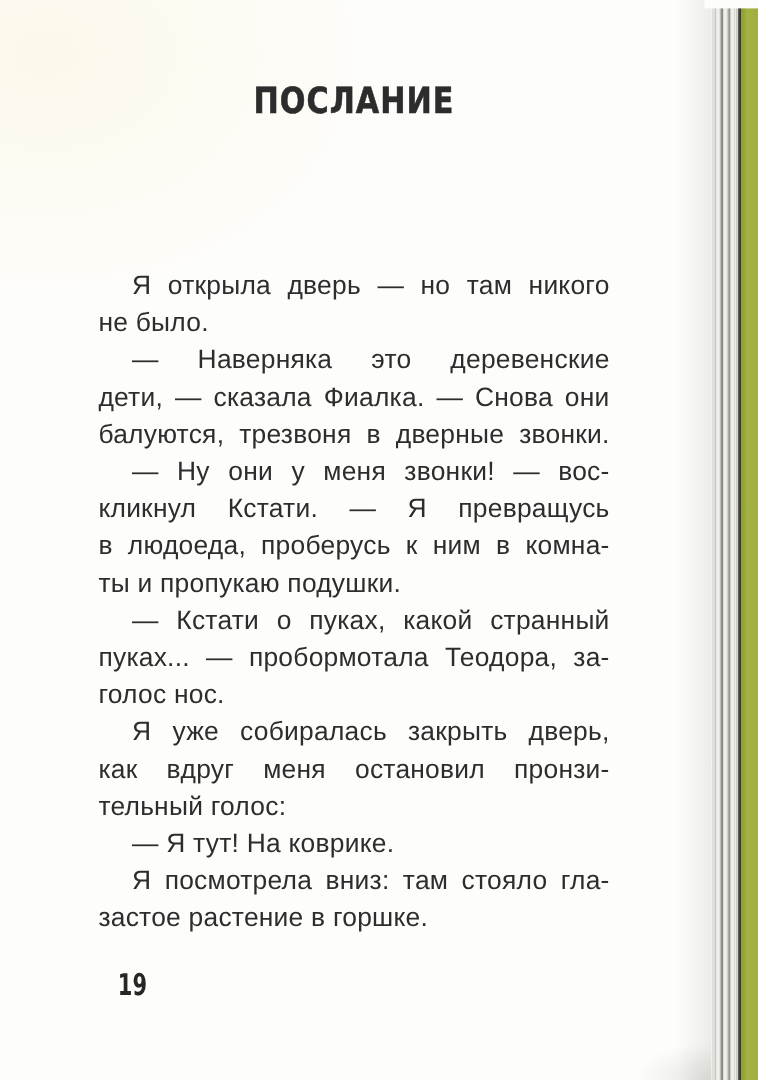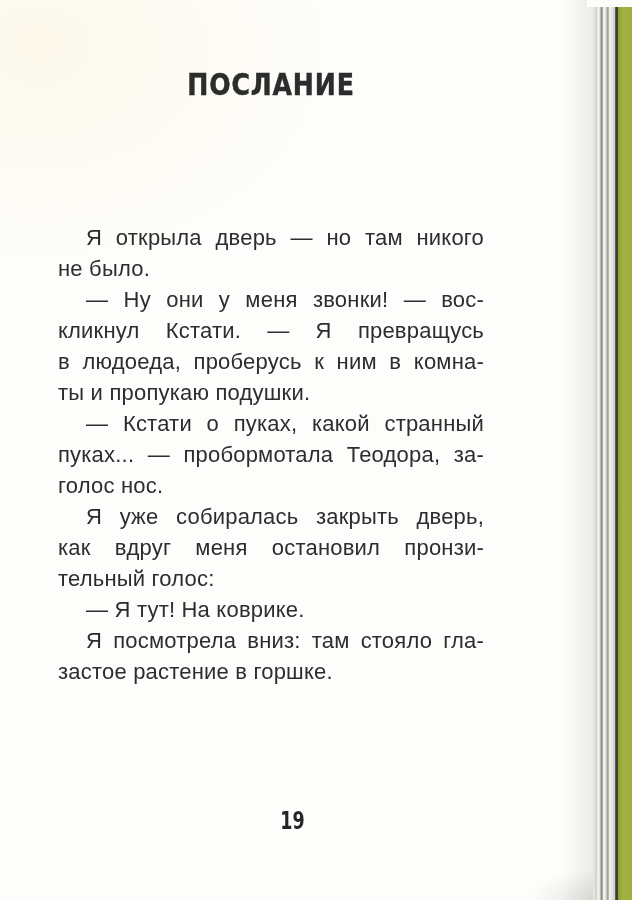--- a/index.html
+++ b/index.html
@@ -51,21 +51,21 @@
     position: absolute; top: 5px; bottom: 0; right: 0; width: 14px;
     background: linear-gradient(90deg, #8aa02f 0, var(--cover_green, #a4b244) 5px, #9fae3e 100%);
   }
   
   .corner-notch {
     position: absolute; top: 0; right: 0; width: 45px; height: 7px;
     background: var(--page_bg, #fdfdfb);
   }
 
   .content {
-    position: absolute; left: 58px; top: 0; width: 426px;
+    position: absolute; left: 82px; top: 0; width: 426px;
     color: var(--text, #2d2d2d);
   }
   .title {
     margin-top: 66px;
     height: 38px; line-height: 38px;
     text-align: center;
     font-family: "DejaVu Sans", sans-serif;
     font-size: 30px; font-weight: 800;
     letter-spacing: 1px;
     color: var(--title, #2c2c2c);
@@ -79,21 +79,21 @@
     font-size: 22px;
     line-height: 31px;
     letter-spacing: 0.2px;
   }
   .para { margin: 0; }
   .line { white-space: pre-wrap; }
   .line.indent { text-indent: 28px; }
   .line.just { text-align: justify; text-align-last: justify; }
   .page-number-row {
     position: absolute; left: 65px; top: 806px; width: 426px;
-    text-align: center;
+    text-align: left;
   }
   .page-number {
     display: inline-block;
     margin-left: 28px;
     font-family: "DejaVu Sans", sans-serif;
     font-size: 25px; font-weight: 700;
     color: #262626;
     transform: scaleX(0.7);
     transform-origin: center;
   }
@@ -105,20 +105,25 @@
   <div class="tint"></div>
   <div class="page-shadow"></div>
   <div class="bottom-shadow"></div>
 
   <div class="content">
     <div class="title">ПОСЛАНИЕ</div>
     <div class="body-text">
         <div class="para">
           <div class="line indent just">Я открыла дверь — но там никого</div>
           <div class="line">не было.</div>
+        </div>
+        <div class="para">
+          <div class="line indent just">— Наверняка это деревенские</div>
+          <div class="line just">дети, — сказала Фиалка. — Снова они</div>
+          <div class="line just">балуются, трезвоня в дверные звонки.</div>
         </div>
         <div class="para">
           <div class="line indent just">— Ну они у меня звонки! — вос-</div>
           <div class="line just">кликнул Кстати. — Я превращусь</div>
           <div class="line just">в людоеда, проберусь к ним в комна-</div>
           <div class="line">ты и пропукаю подушки.</div>
         </div>
         <div class="para">
           <div class="line indent just">— Кстати о пуках, какой странный</div>
           <div class="line just">пуках... — пробормотала Теодора, за-</div>

